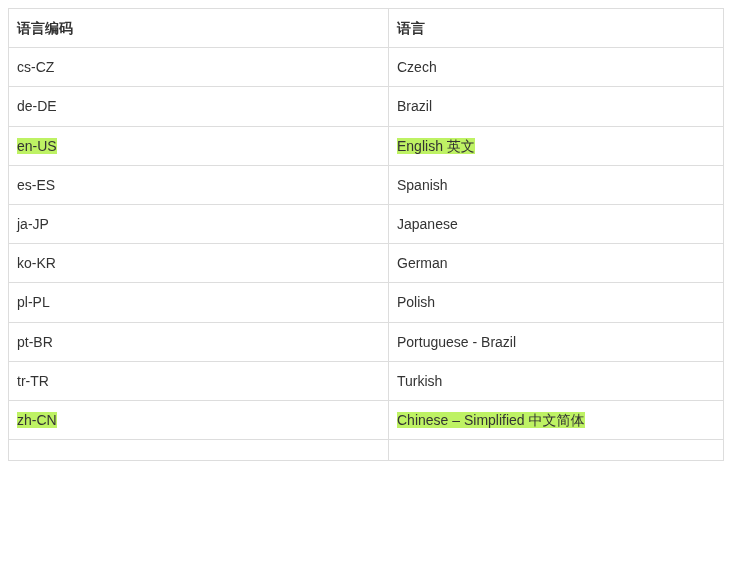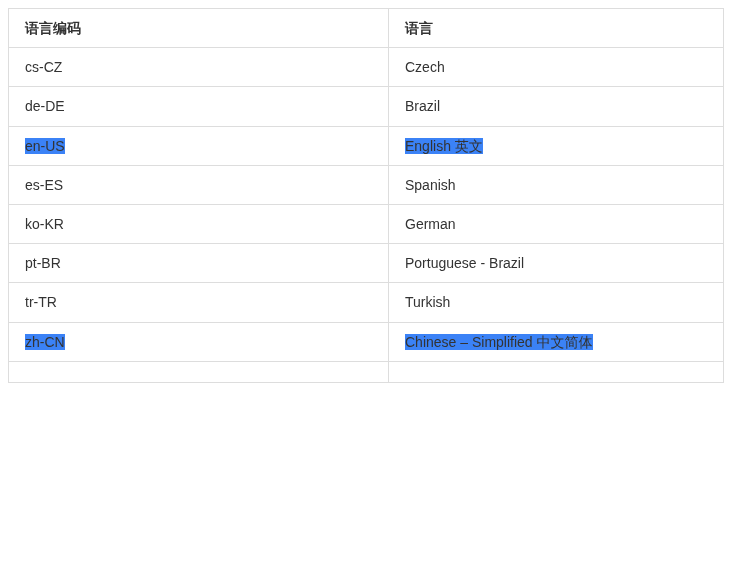--- a/index.html
+++ b/index.html
@@ -13,31 +13,31 @@
     }
     table {
       border-collapse: collapse;
       width: 715px;
       table-layout: fixed;
     }
     col.col1 { width: 380px; }
     col.col2 { width: 335px; }
     th, td {
       border: 1px solid #ddd;
-      padding: 10px 16px;
+      padding: 10px 8px;
       text-align: left;
       vertical-align: middle;
       line-height: 1.3;
     }
     th {
       font-weight: bold;
       background: #fff;
     }
     .hl {
-      background-color: #3b82f6;
+      background-color: #bef264;
       display: inline;
     }
   </style>
 </head>
 <body>
 
 <table>
   <colgroup>
     <col class="col1">
     <col class="col2">
@@ -59,22 +59,30 @@
       </tr>
       <tr>
         <td><span class="hl">en-US</span></td>
         <td><span class="hl">English 英文</span></td>
       </tr>
       <tr>
         <td><span>es-ES</span></td>
         <td><span>Spanish</span></td>
       </tr>
       <tr>
+        <td><span>ja-JP</span></td>
+        <td><span>Japanese</span></td>
+      </tr>
+      <tr>
         <td><span>ko-KR</span></td>
         <td><span>German</span></td>
+      </tr>
+      <tr>
+        <td><span>pl-PL</span></td>
+        <td><span>Polish</span></td>
       </tr>
       <tr>
         <td><span>pt-BR</span></td>
         <td><span>Portuguese - Brazil</span></td>
       </tr>
       <tr>
         <td><span>tr-TR</span></td>
         <td><span>Turkish</span></td>
       </tr>
       <tr>

